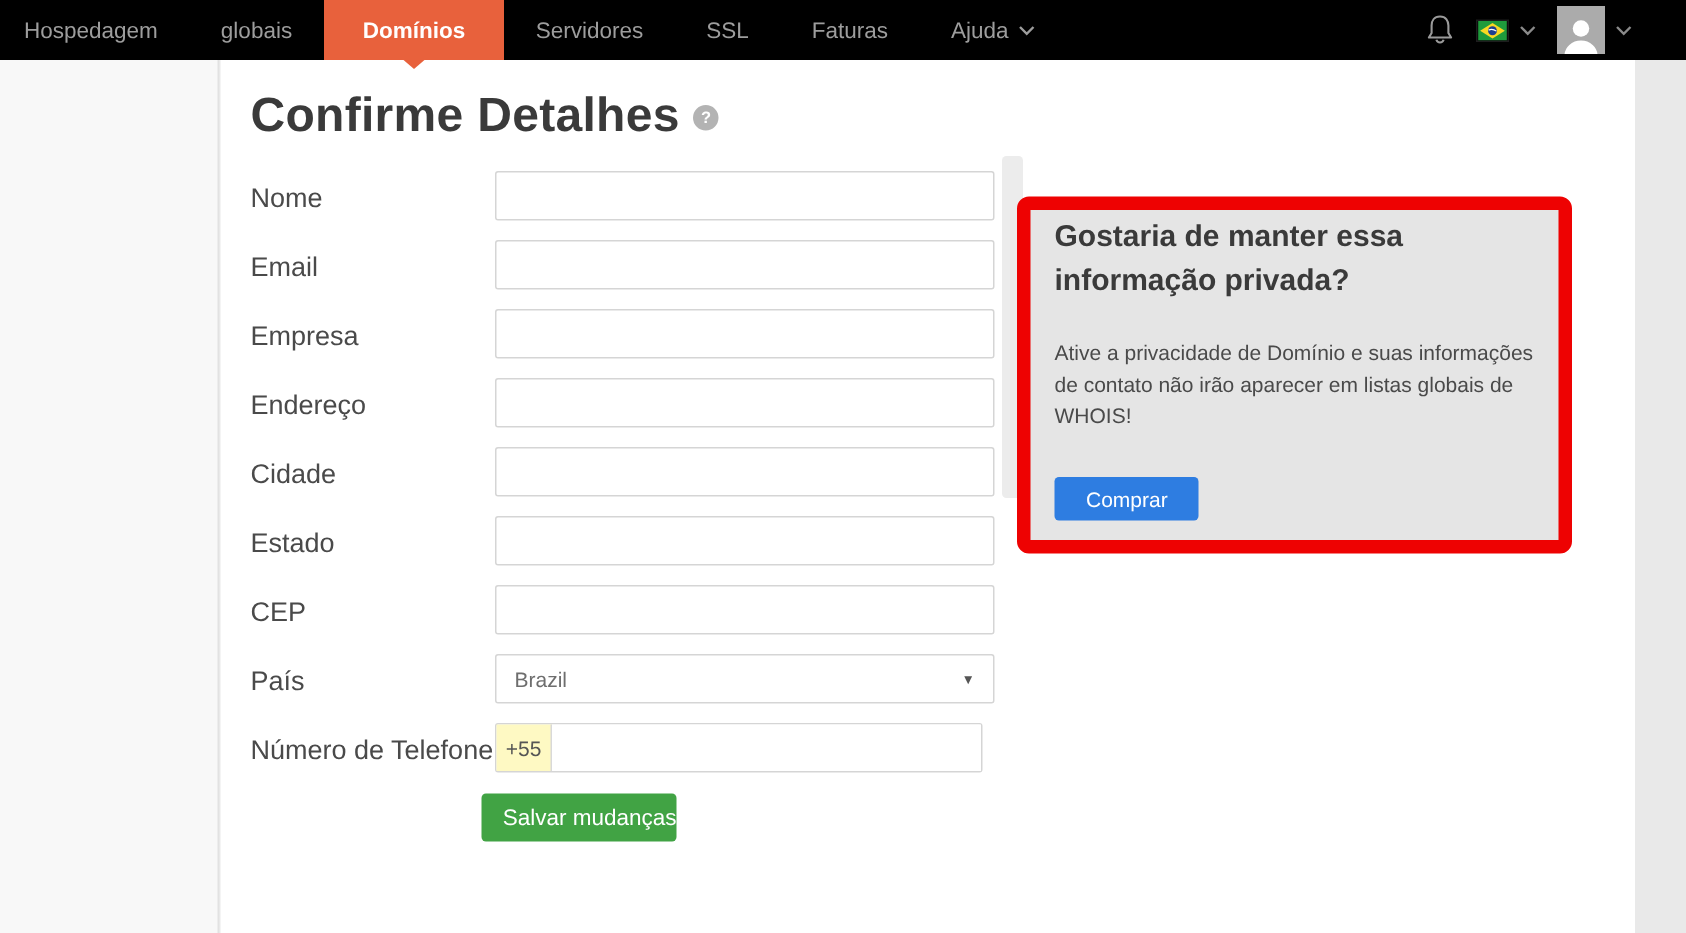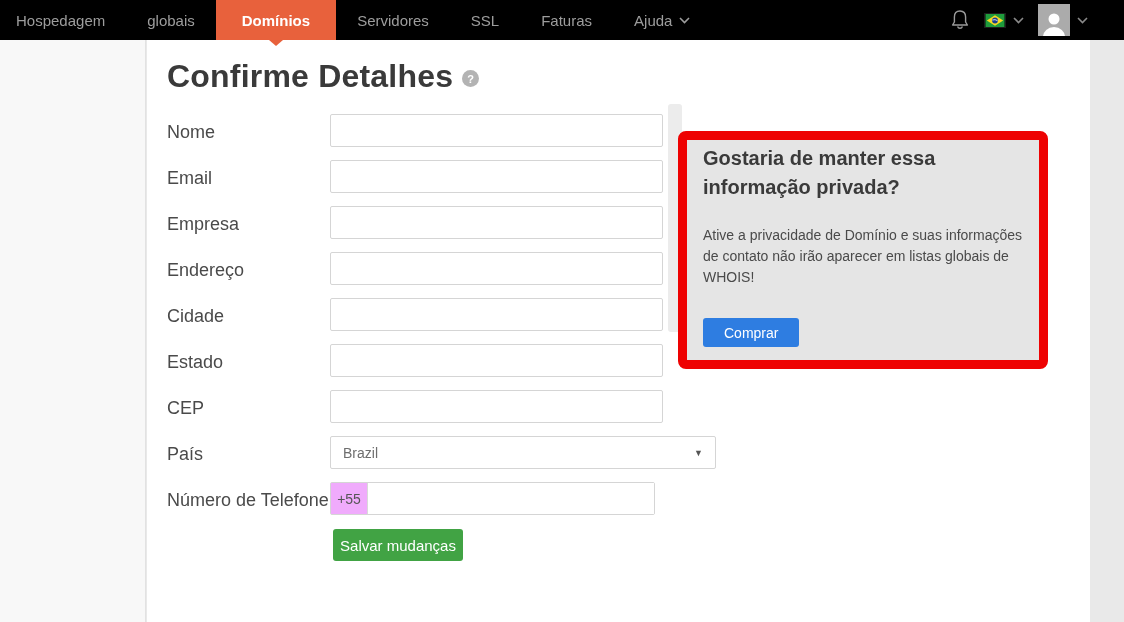--- a/index.html
+++ b/index.html
@@ -39,34 +39,34 @@
     align-items:center; justify-content:center; cursor:pointer; margin-top:4px; }
 
   
   .form-row { position:absolute; left:20px; width:490px; height:33px; }
   .form-row label { position:absolute; left:0; top:8px; font-size:18px; color:#4a4a4a; white-space:nowrap; }
   .txt { position:absolute; left:163px; top:0; width:333px; height:33px;
     border:1px solid #d5d5d5; border-radius:2px; background:#fff;
     font-size:14px; color:#333; padding:0 10px; outline:none; }
   .row-0{top:74px} .row-1{top:120px} .row-2{top:166px} .row-3{top:212px}
   .row-4{top:258px} .row-5{top:304px} .row-6{top:350px} .row-7{top:396px} .row-8{top:442px}
-  .select { position:absolute; left:163px; top:0; width:386px; height:33px;
+  .select { position:absolute; left:163px; top:0; width:333px; height:33px;
     border:1px solid #d5d5d5; border-radius:2px; background:#fff; cursor:pointer;
     display:flex; align-items:center; padding:0 12px; }
   .select-value { font-size:14px; color:#6e6e6e; flex:1; }
   .select-caret { font-size:9px; color:#555; }
   .phone-wrap { position:absolute; left:163px; top:0; width:325px; height:33px;
     border:1px solid #d5d5d5; border-radius:2px; background:#fff; display:flex; }
-  .phone-prefix { width:37px; background:#f0abfc; border-right:1px solid #d9d9d9;
+  .phone-prefix { width:37px; background:#fef9c3; border-right:1px solid #d9d9d9;
     display:flex; align-items:center; justify-content:center;
     font-size:14px; color:#555; }
   .phone-input { flex:1; border:none; outline:none; font-size:14px; color:#333; padding:0 10px; }
-  .save-btn { position:absolute; left:186px; top:489px; width:130px; height:32px;
+  .save-btn { position:absolute; left:174px; top:489px; width:130px; height:32px;
     background:#41a344; color:#fff; border:none; border-radius:3px;
-    font-size:15px; cursor:pointer; font-family:inherit; }
+    font-size:15px; cursor:pointer; font-family:inherit;text-align:right; }
 
   
   .promo-accent { position:absolute; left:521px; top:64px; width:14px; height:228px;
     background:#ececec; border-radius:3px; }
   .promo-box { position:absolute; left:531px; top:59px; width:370px; height:238px;
     background:#e5e5e5; border:9px solid #ee0202; border-radius:8px;margin-top:32px; }
   .promo-title { position:absolute; left:16px; top:4px; width:322px;
     font-size:20px; line-height:1.45; font-weight:bold; color:#3a3a3a; }
   .promo-body { position:absolute; left:16px; top:85px; width:330px;
     font-size:14px; line-height:1.5; color:#4a4a4a; }

